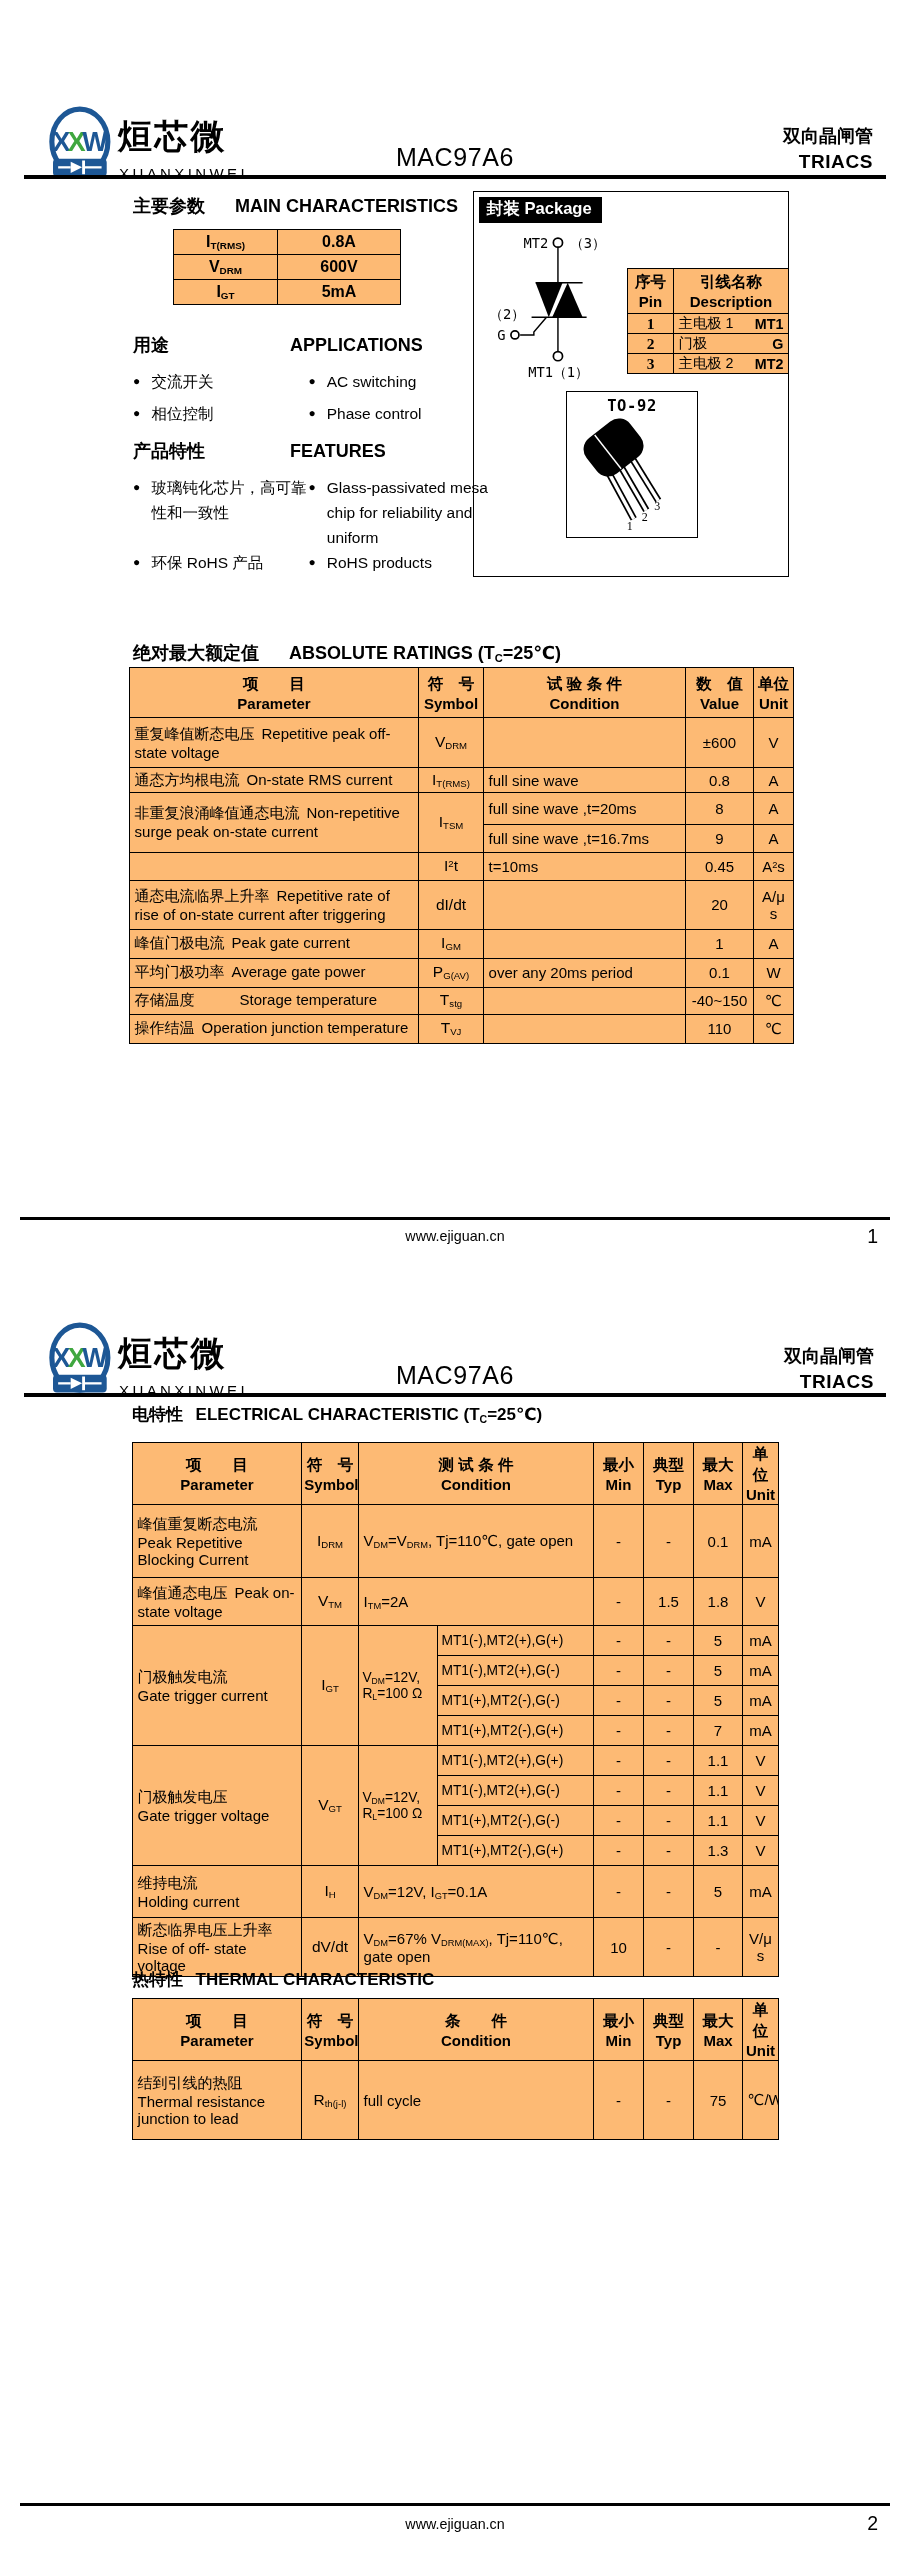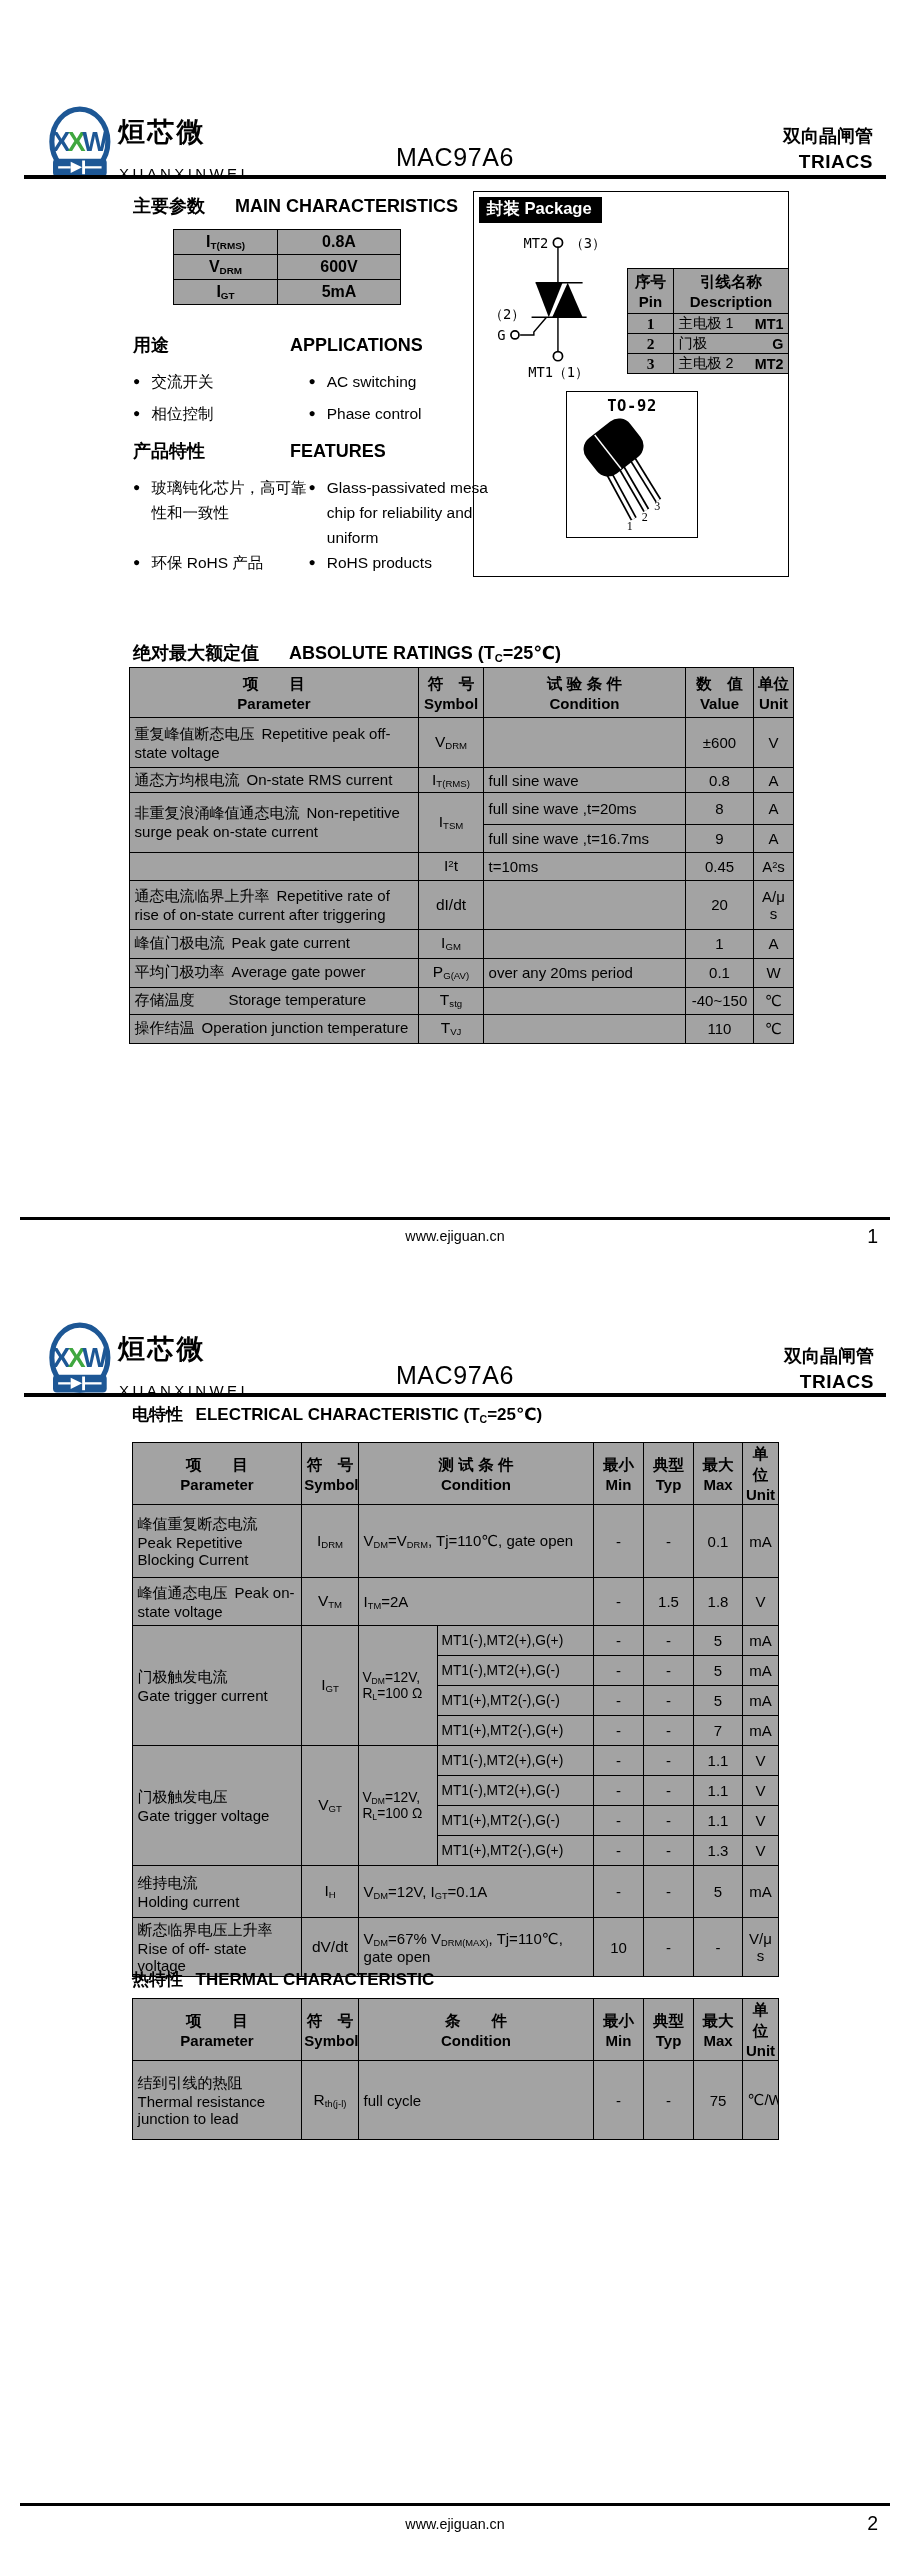--- a/index.html
+++ b/index.html
@@ -4,38 +4,38 @@
 <style>
   html,body{margin:0;padding:0;background:#fff;color:#000;
     font-family:"Liberation Sans","DejaVu Sans",sans-serif;}
   #doc{width:910px;margin:0 auto;background:#fff;}
   .page{position:relative;width:910px;height:1288px;background:#fff;overflow:hidden;}
   .abs{position:absolute;}
   sub{font-size:0.62em;vertical-align:-0.25em;letter-spacing:0;}
   sup{font-size:0.62em;vertical-align:0.45em;}
 
   
-  .brand-cn{font-size:27px;font-weight:bold;letter-spacing:2.3px;line-height:1;}
+  .brand-cn{font-size:34px;font-weight:bold;letter-spacing:2.3px;line-height:1;}
   .brand-en{font-size:15px;font-weight:500;letter-spacing:3.4px;line-height:1;}
   .part-number{left:0;width:100%;text-align:center;font-size:25px;letter-spacing:0.6px;}
   .family{text-align:right;line-height:1;}
   .family-cn{font-size:18px;font-weight:bold;}
   .family-en{font-size:19px;font-weight:bold;margin-top:6.9px;letter-spacing:0.6px;}
   .rule{background:#000;height:4px;left:24px;right:24px;}
   .rule.footer{height:3.4px;left:20px;right:20px;}
   .site{left:0;width:100%;text-align:center;font-size:14.3px;}
   .pagenum{right:32px;font-size:19.5px;}
 
   
   .h2{font-size:18px;font-weight:bold;white-space:nowrap;}
   .h2 .gap{display:inline-block;width:30px;}
   .h2 .gap2{display:inline-block;width:12.6px;}
 
   
-  table{border-collapse:collapse;table-layout:fixed;position:absolute;background:#a3a3a3;}
+  table{border-collapse:collapse;table-layout:fixed;position:absolute;background:#fdba74;}
   td,th{border:1.1px solid #000;padding:0 4.6px;font-weight:normal;overflow:hidden;}
   table.frame{border:1.7px solid #000;}
   tr.head th{border-bottom:1.7px solid #000;text-align:center;padding:1.1px 2.3px;}
   .hcn{font-size:15.5px;font-weight:bold;}
   .hen{font-size:15px;font-weight:bold;}
   td{font-size:15px;}
   .c{text-align:center;}
   .l{text-align:left;}
   .pcn{margin-right:6.9px;}
   .sym{font-size:15.5px;}
@@ -327,21 +327,21 @@
         <td class="c">A</td>
       </tr>
       <tr style="height:29px">
         <td class="l"><span class="pcn">平均门极功率</span><span>Average gate power</span></td>
         <td class="c sym">P<sub>G(AV)</sub></td>
         <td class="l">over any 20ms period</td>
         <td class="c">0.1</td>
         <td class="c">W</td>
       </tr>
       <tr style="height:27px">
-        <td class="l"><span class="pcn" style="margin-right:34px">存储温度</span><span>Storage temperature</span></td>
+        <td class="l"><span class="pcn" style="margin-right:45px">存储温度</span><span>Storage temperature</span></td>
         <td class="c sym">T<sub>stg</sub></td>
         <td class="l"></td>
         <td class="c">-40~150</td>
         <td class="c">℃</td>
       </tr>
       <tr style="height:29px">
         <td class="l"><span class="pcn">操作结温</span><span>Operation junction temperature</span></td>
         <td class="c sym">T<sub>VJ</sub></td>
         <td class="l"></td>
         <td class="c">110</td>

